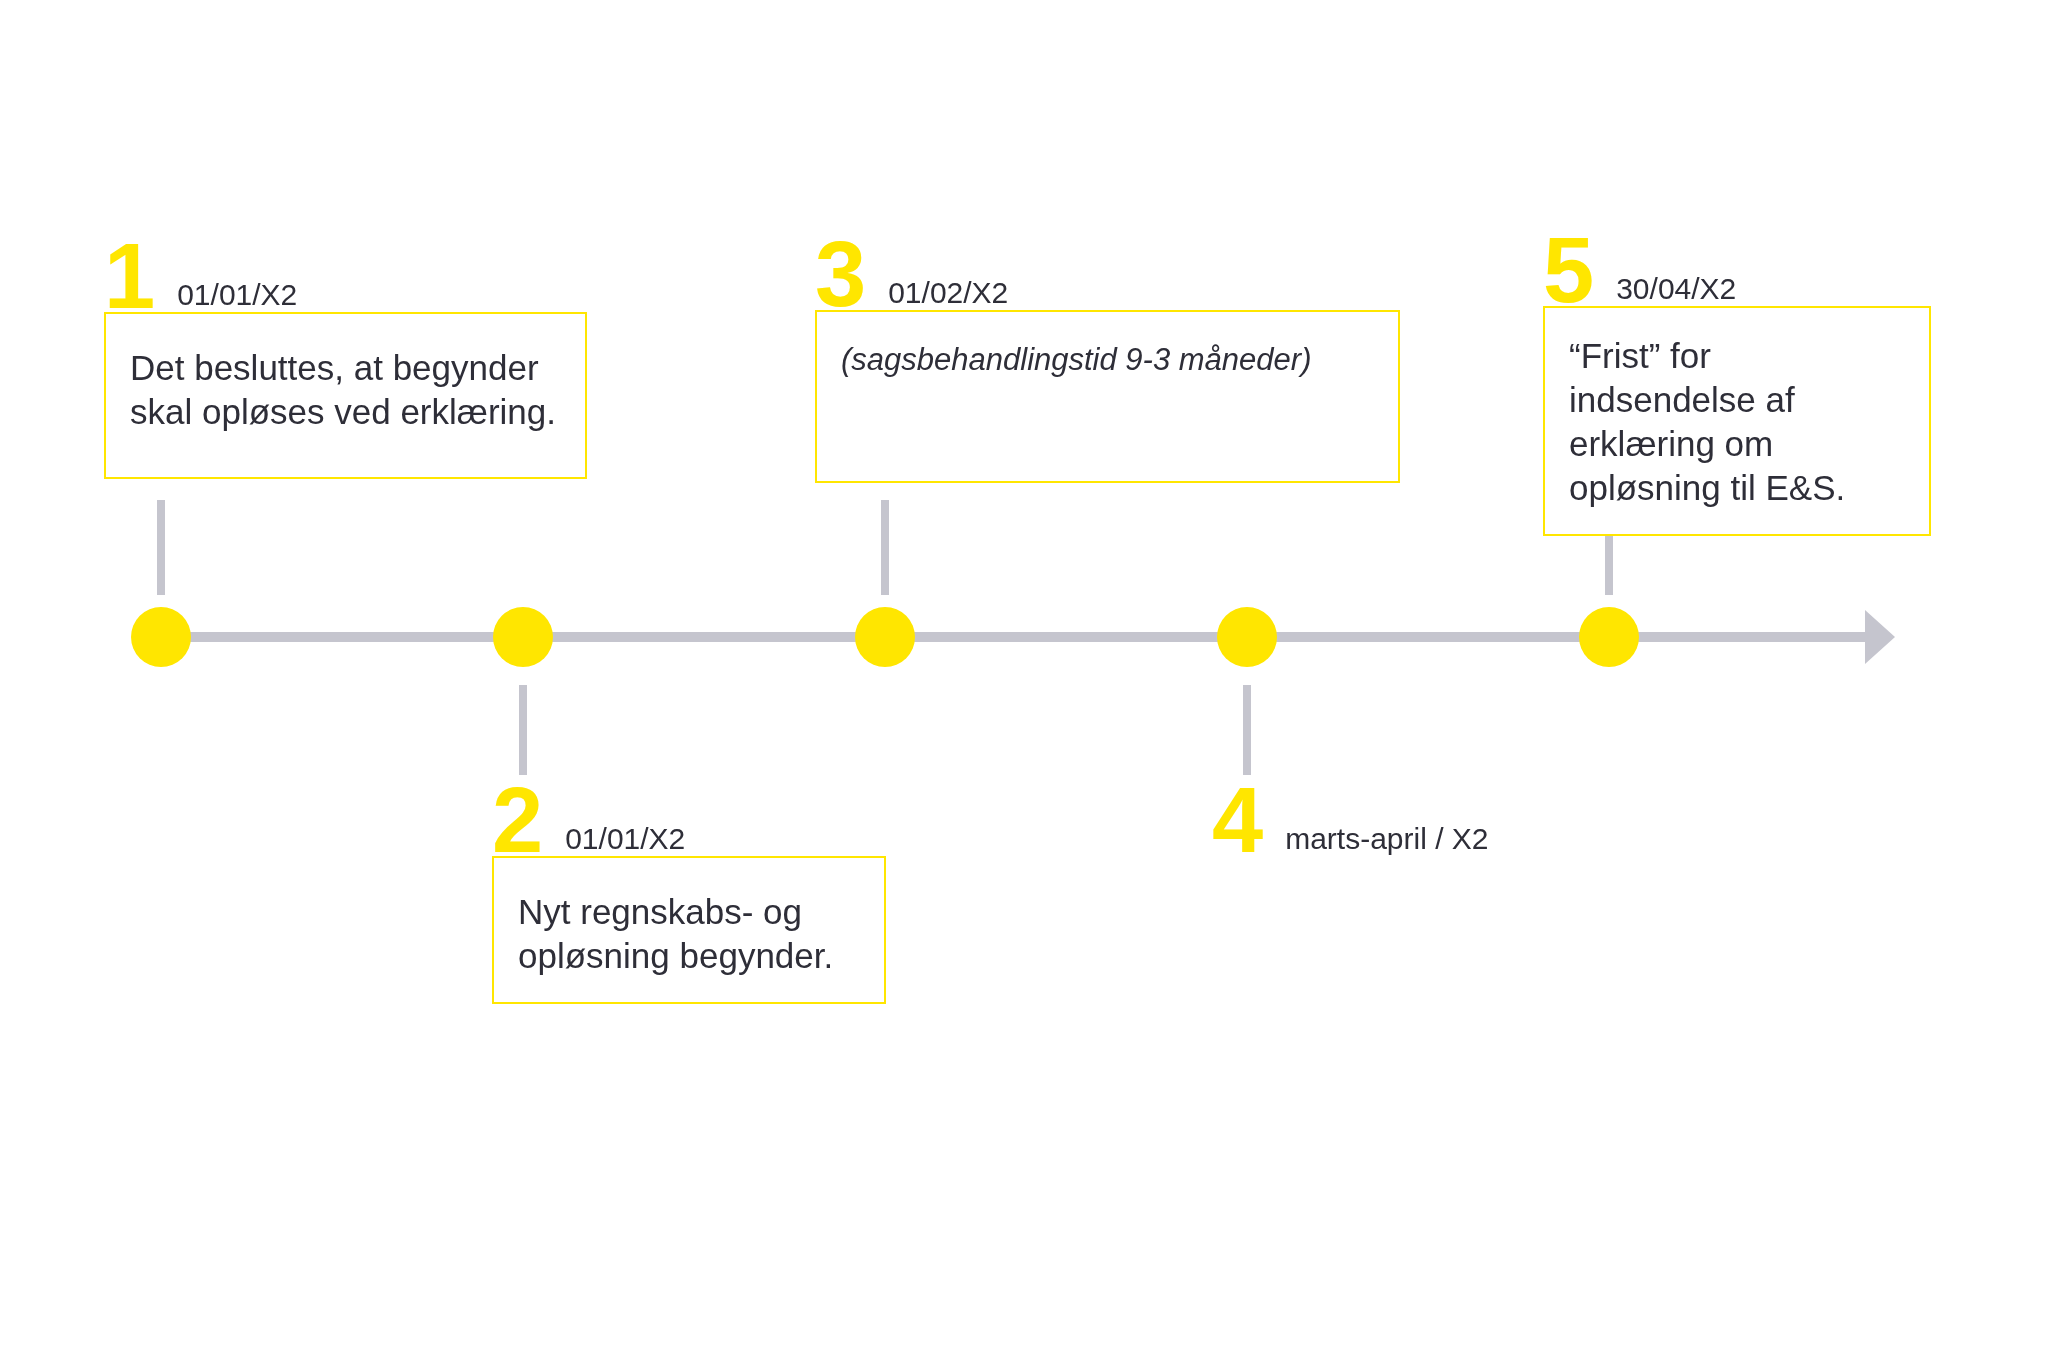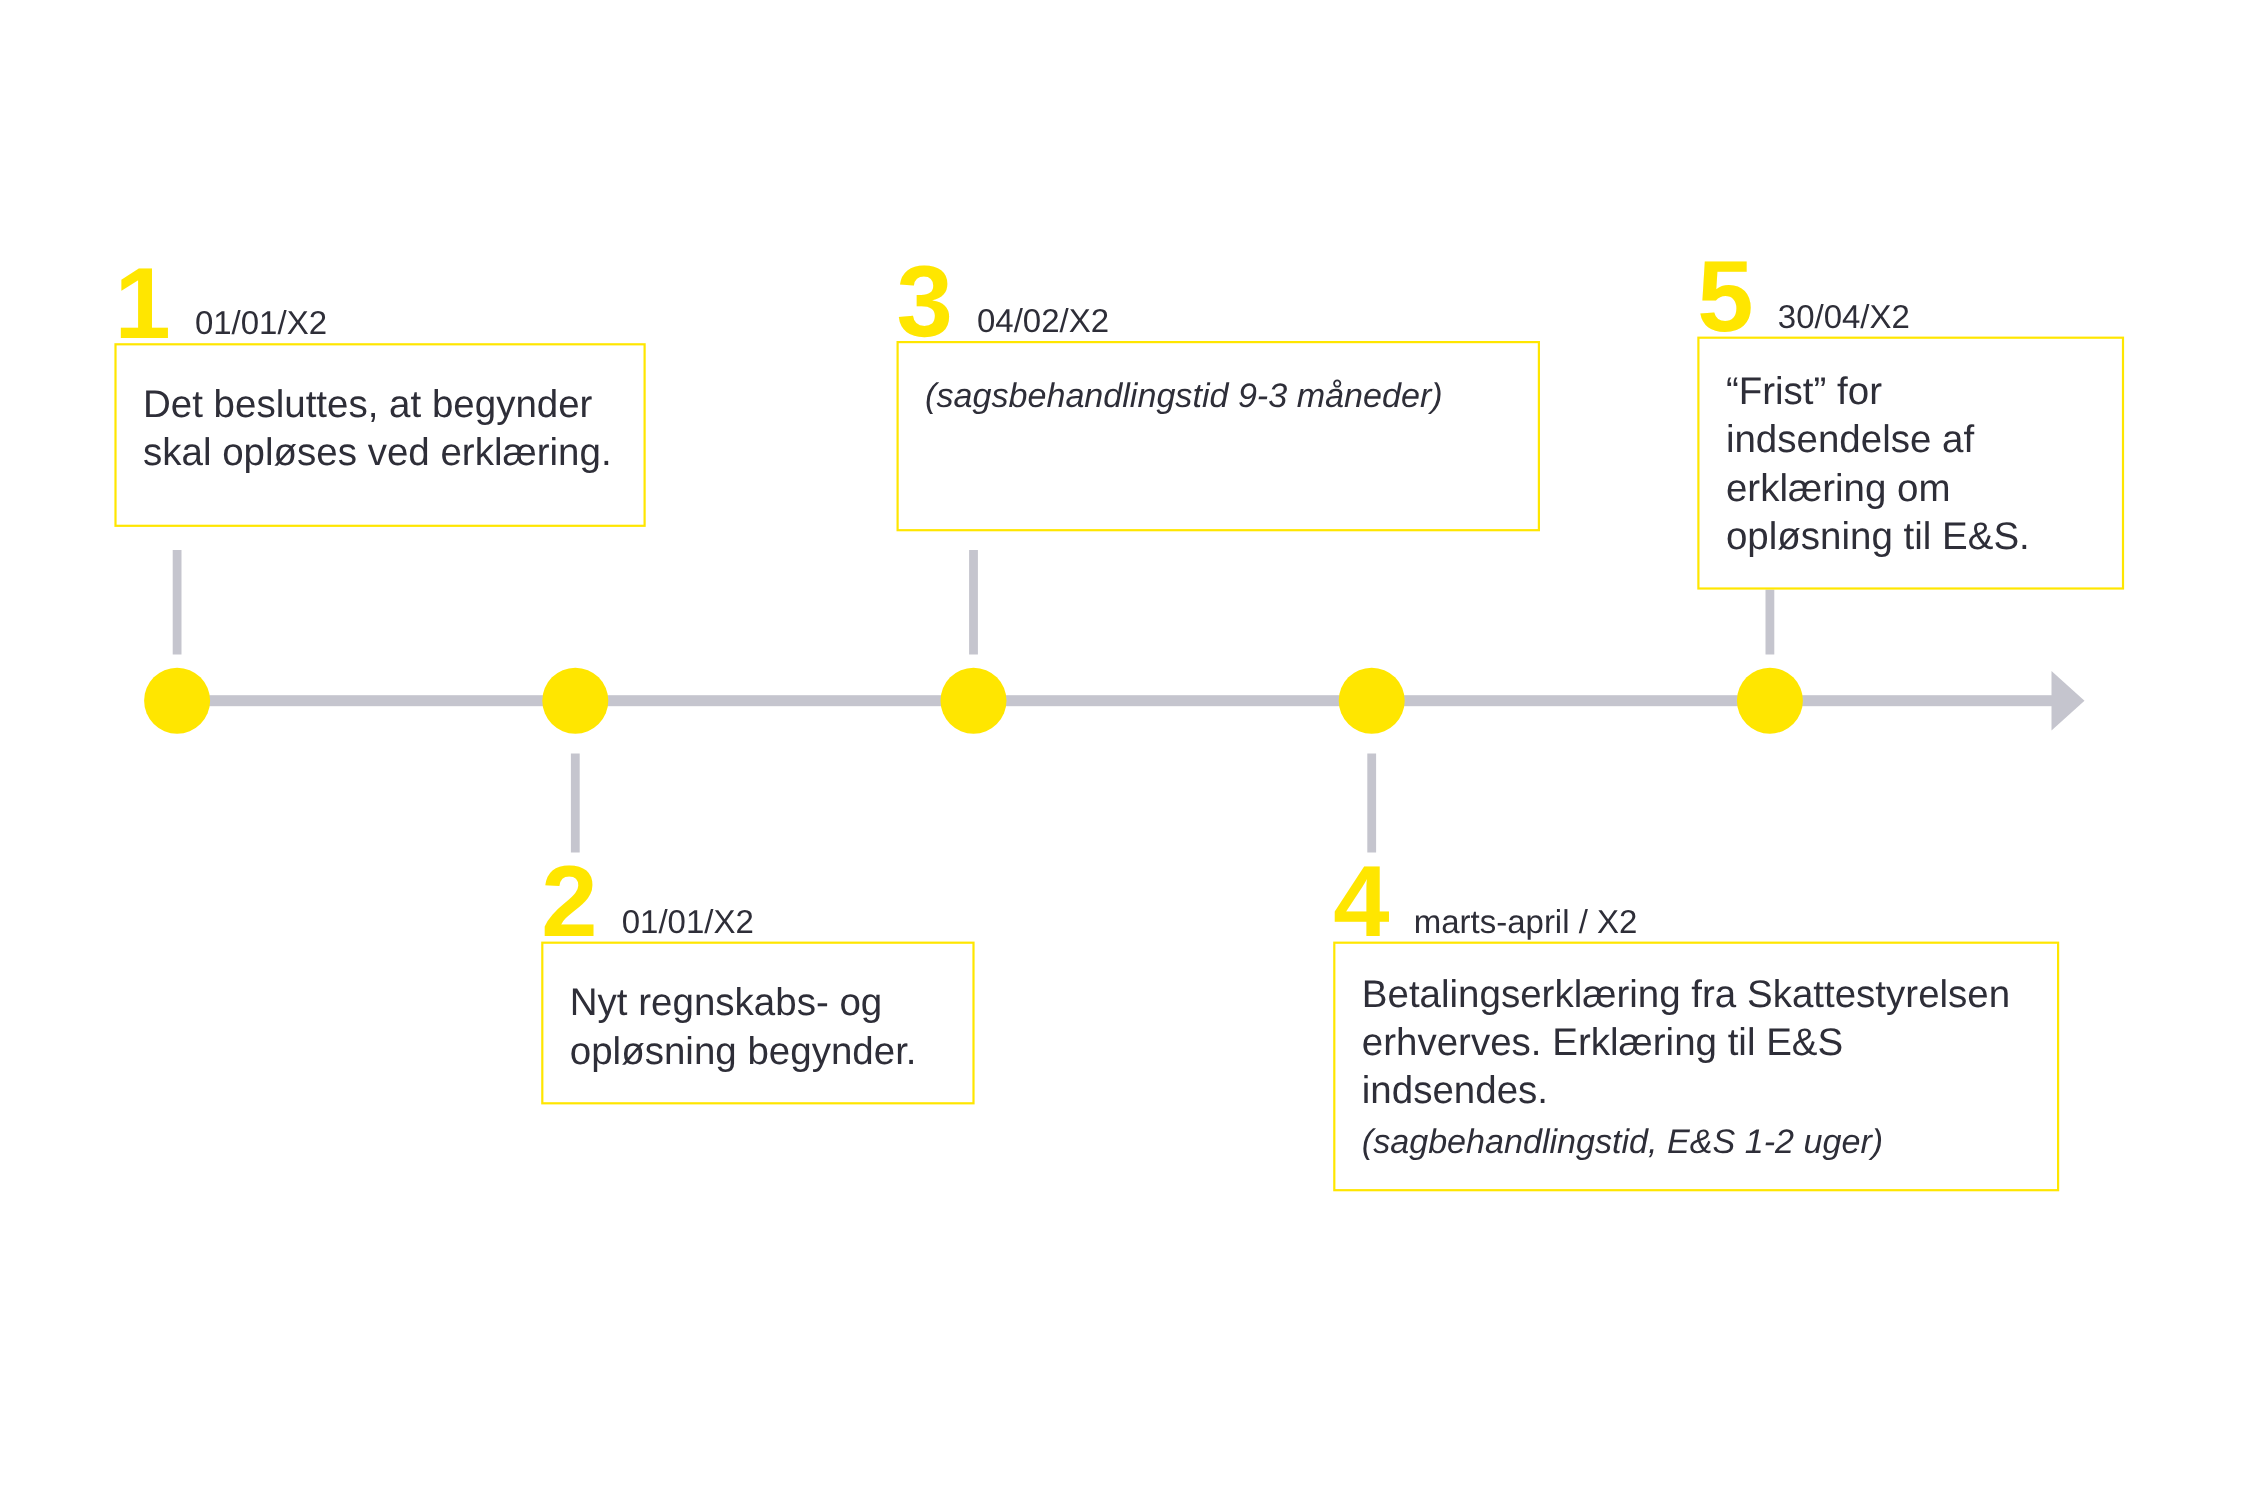--- a/index.html
+++ b/index.html
@@ -110,21 +110,21 @@
       <span class="date">01/01/X2</span>
     </div>
     <div class="box">
       <p class="text">Det besluttes, at begynder skal opløses ved erklæring.</p>
     </div>
   </div>
 
   <div class="ms m3">
     <div class="ms-head">
       <span class="num">3</span>
-      <span class="date">04/02/X2</span>
+      <span class="date">01/02/X2</span>
     </div>
     <div class="box">
       <p class="note">(sagsbehandlingstid 9-3 måneder)</p>
     </div>
   </div>
 
   <div class="ms m5">
     <div class="ms-head">
       <span class="num">5</span>
       <span class="date">30/04/X2</span>
@@ -142,19 +142,15 @@
     <div class="box">
       <p class="text">Nyt regnskabs- og opløsning begynder.</p>
     </div>
   </div>
 
   <div class="ms m4">
     <div class="ms-head">
       <span class="num">4</span>
       <span class="date">marts-april / X2</span>
     </div>
-    <div class="box">
-      <p class="text">Betalingserklæring fra Skattestyrelsen erhverves. Erklæring til E&amp;S indsendes.</p>
-      <p class="note">(sagbehandlingstid, E&amp;S 1-2 uger)</p>
-    </div>
   </div>
 
 </div>
 
 </body></html>

